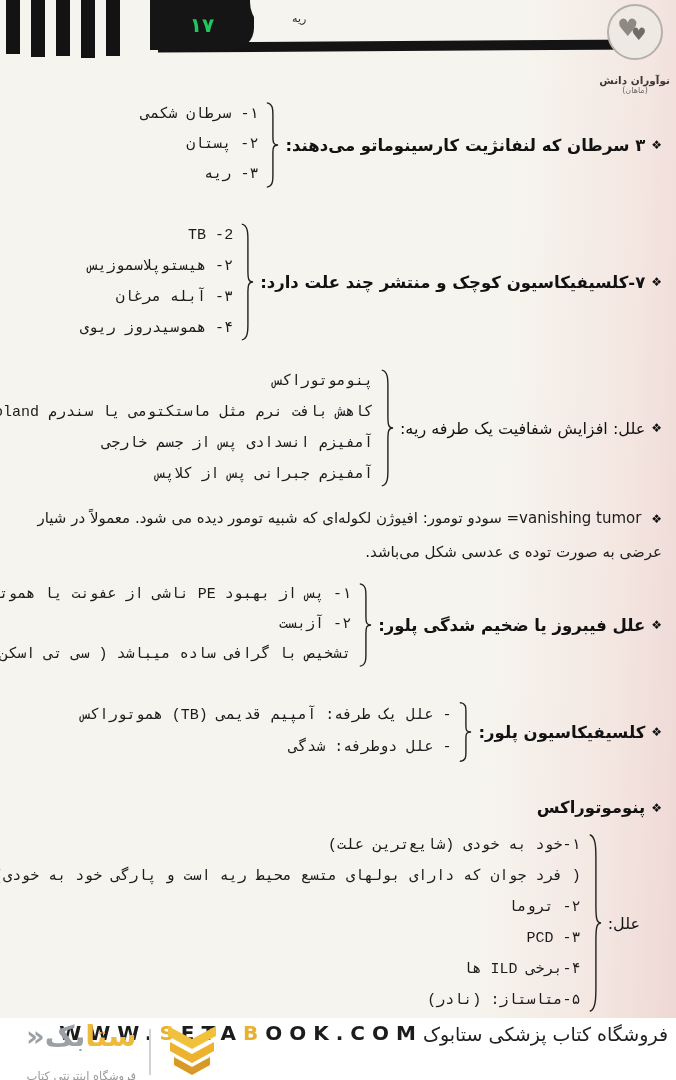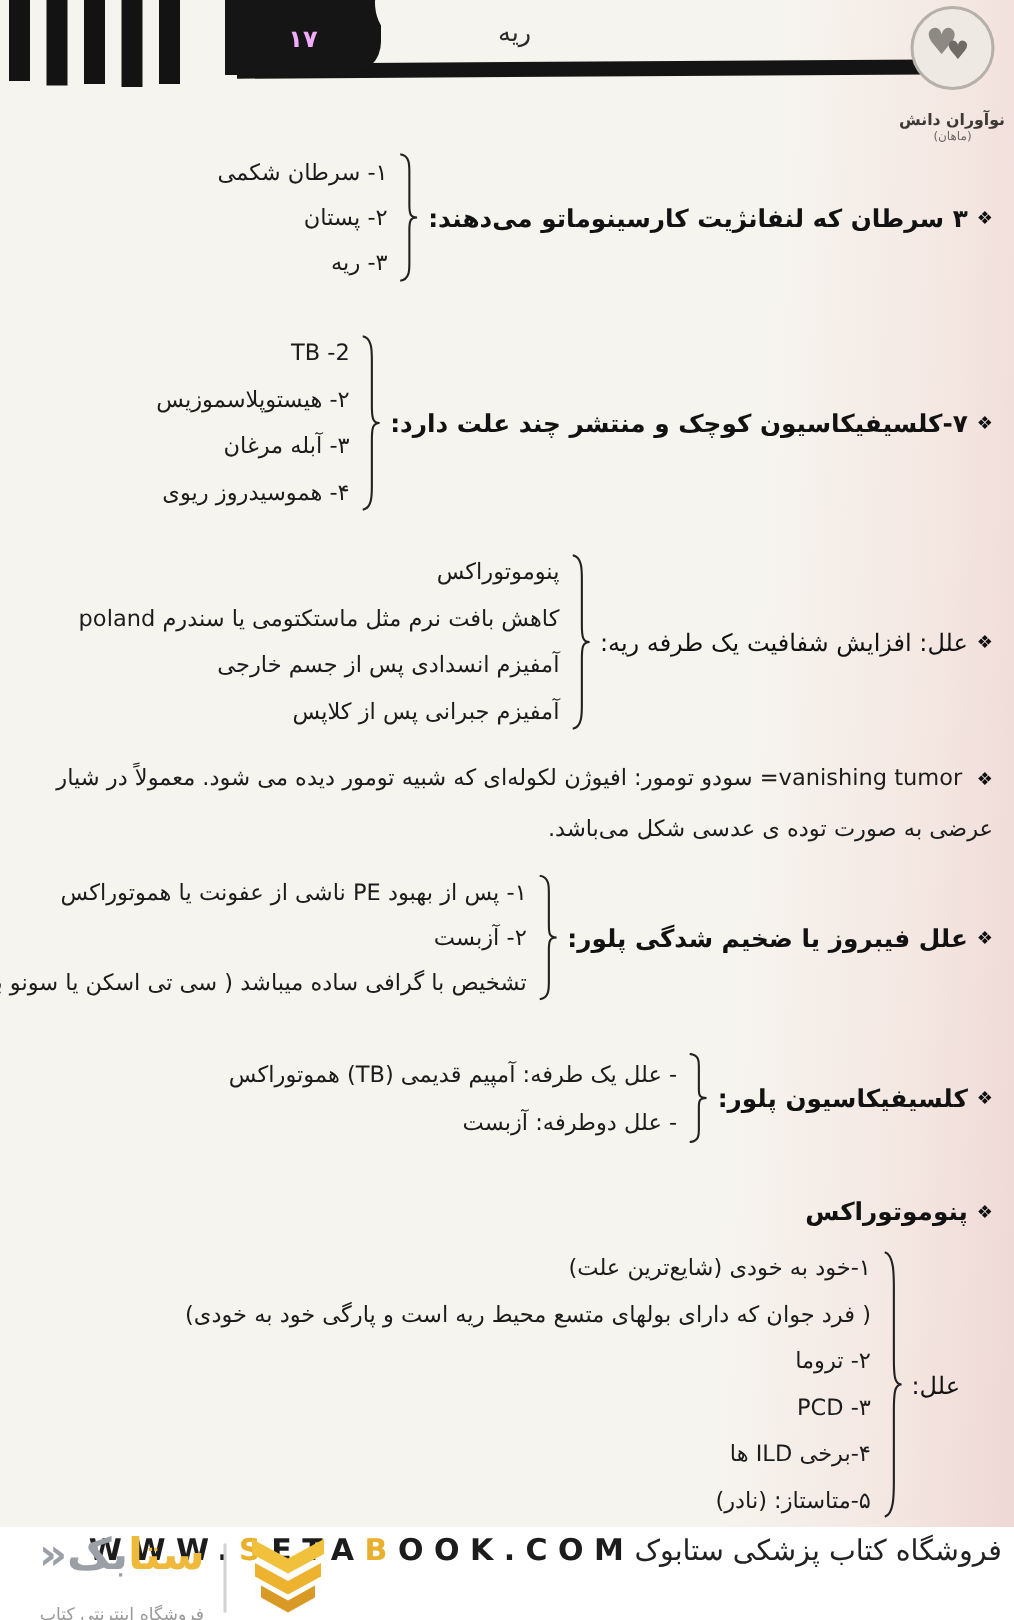--- a/index.html
+++ b/index.html
@@ -10,40 +10,40 @@
     font-family:"DejaVu Sans",sans-serif;direction:rtl;color:#1b1b1b;
   }
   
   .stripes{position:absolute;left:6px;top:0;display:flex;gap:11px;direction:ltr;}
   .stripe{width:14px;background:#131313;}
   .stripe:nth-child(1){height:54px}.stripe:nth-child(2){height:57px}
   .stripe:nth-child(3){height:56px}.stripe:nth-child(4){height:58px}
   .stripe:nth-child(5){height:56px}
   .pagenum-block{position:absolute;left:150px;top:0;width:104px;height:50px;background:#151515;
     border-radius:0 0 22px 0;display:flex;align-items:center;justify-content:center;}
-  .pagenum{color:#f0abfc;font-size:16px;font-weight:bold;}
+  .pagenum{color:#22c55e;font-size:20px;font-weight:bold;}
   .notch{position:absolute;left:250px;top:-28px;width:60px;height:60px;border-radius:50%;background:#f6f4ee;}
   .header-bar{position:absolute;left:158px;top:41px;width:488px;height:10px;background:#141414;transform:rotate(-0.35deg);}
-  .chapter{position:absolute;left:292px;top:12px;font-size:17px;color:#2a2a2a;margin-left:40px;}
+  .chapter{position:absolute;left:292px;top:12px;font-size:11px;color:#2a2a2a;}
   .header-logo{position:absolute;right:6px;top:4px;width:70px;text-align:center;}
   .logo-circle{width:52px;height:52px;border:2px solid #b5b0a9;border-radius:50%;margin:0 auto;
     background:#eeeae3;display:flex;align-items:center;justify-content:center;position:relative;overflow:hidden;}
   .heart-a{font-size:24px;color:#8d8983;position:absolute;left:8px;top:8px;}
   .heart-b{font-size:17px;color:#6f6b66;position:absolute;left:22px;top:18px;}
   .logo-title{font-size:10.5px;font-weight:bold;color:#3c3833;margin-top:14px;white-space:nowrap;}
   .logo-sub{font-size:8px;color:#6d6862;}
   
   .group{position:absolute;display:flex;align-items:center;gap:6px;direction:rtl;}
   .heading-row{display:flex;align-items:center;gap:6px;white-space:nowrap;}
   .bullet{font-size:12px;color:#101010;}
   .heading{font-size:16.5px;font-weight:bold;color:#121212;white-space:nowrap;}
   .group.plain .heading,.plainhead{font-weight:normal;font-size:16px;}
   .brace{flex:none;width:15px;}
   .items{display:flex;flex-direction:column;align-items:flex-start;}
-  .item{font-size:15px;line-height:30px;white-space:nowrap;text-align:right;color:#1c1c1c;}
+  .item{font-size:15px;line-height:30px;white-space:nowrap;text-align:right;color:#1c1c1c;font-family:Liberation Mono, monospace;}
   #s2 .item,#s3 .item{line-height:31px;}
   #s6 .item{line-height:32px;margin-left:13px;}
   #s7 .item{line-height:31px;}
   #s1{top:100px;right:14px;} #s2{top:220px;right:14px;} #s3{top:366px;right:14px;}
   #s5{top:580px;right:14px;} #s6{top:700px;right:14px;}
   #s7-heading{position:absolute;top:798px;right:14px;}
   #s7{top:830px;right:36px;}
   .para{position:absolute;top:502px;right:14px;width:652px;font-size:15px;line-height:33px;
     text-align:right;color:#1c1c1c;}
   .para .bullet{margin-left:5px;}
@@ -158,21 +158,21 @@
   <div class="group" id="s6">
     <div class="heading-row">
       <span class="bullet">❖</span>
       <span class="heading">کلسیفیکاسیون پلور:</span>
     </div>
     <svg class="brace" style="height:60px" viewBox="0 0 16 100" preserveAspectRatio="none">
       <path d="M3,1 C10,2 9.5,10 9.5,16 L9.5,40 C9.5,47 10,50 15,50 C10,50 9.5,53 9.5,60 L9.5,84 C9.5,90 10,98 3,99" fill="none" stroke="#222" stroke-width="1.4" vector-effect="non-scaling-stroke"></path>
     </svg>
     <div class="items">
       <div class="item">- علل یک طرفه: آمپیم قدیمی (TB) هموتوراکس</div>
-      <div class="item">- علل دوطرفه: آزبست</div>
+      <div class="item">- علل دوطرفه: شدگی</div>
     </div>
   </div>
 
   <div class="heading-row" id="s7-heading">
     <span class="bullet">❖</span>
     <span class="heading">پنوموتوراکس</span>
   </div>
   <div class="group plain" id="s7">
     <div class="heading-row">
       <span class="heading plainhead">علل:</span>

